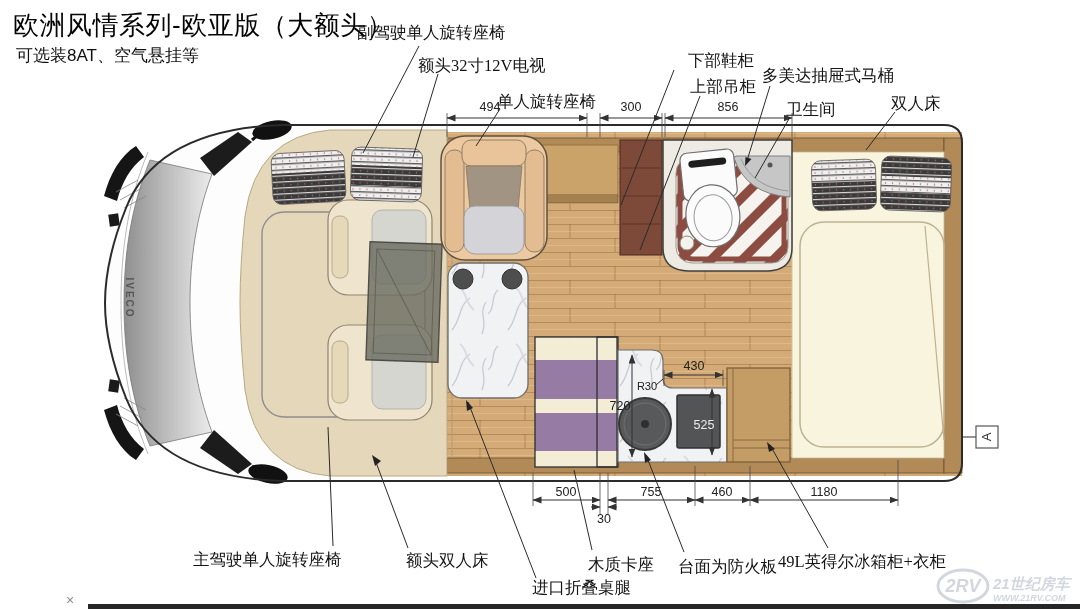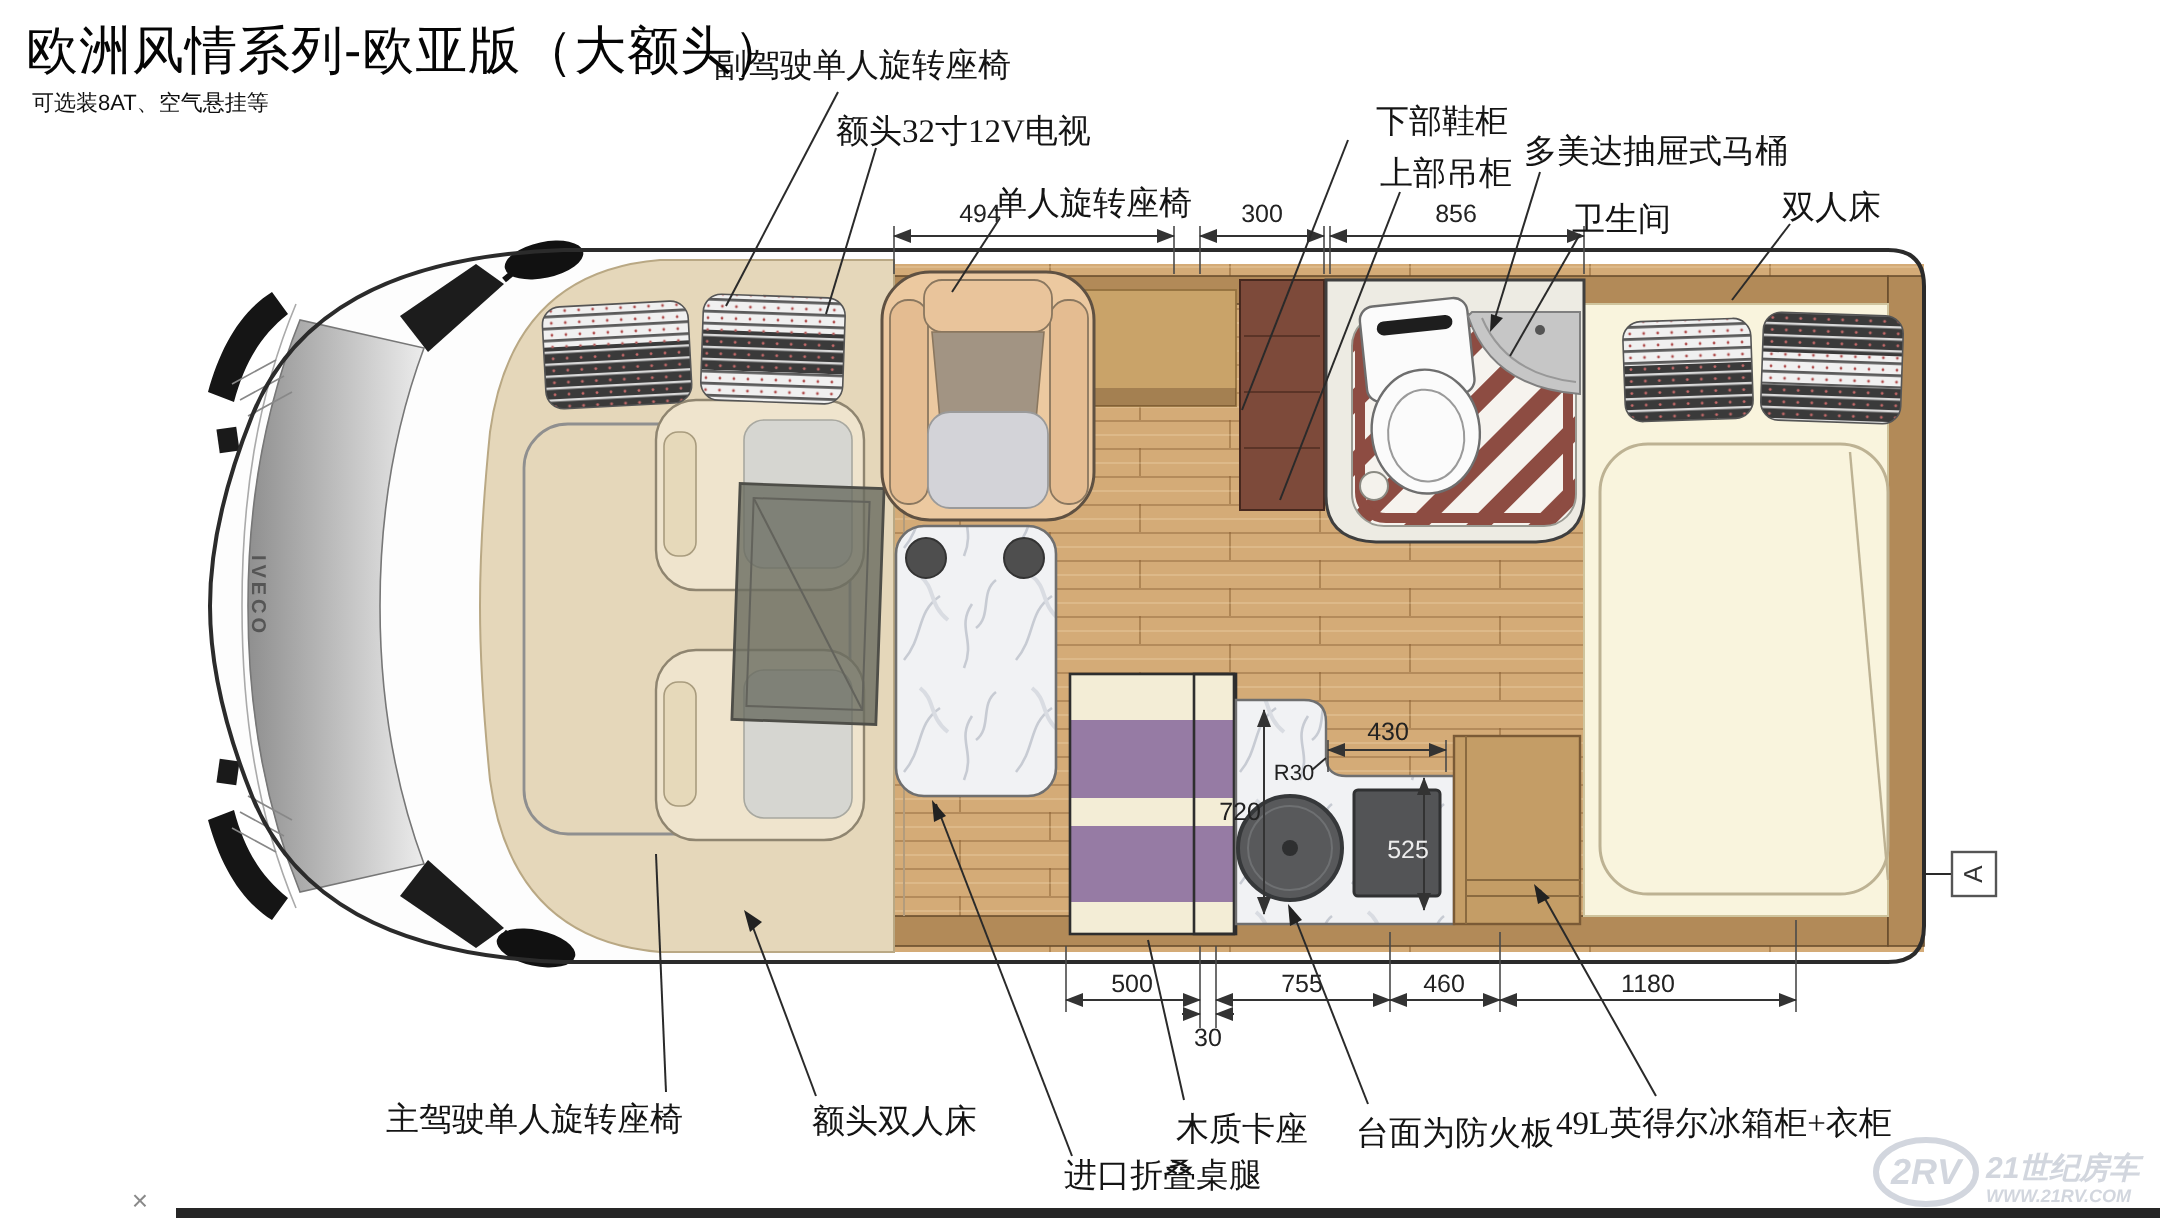--- a/index.html
+++ b/index.html
@@ -1,20 +1,20 @@
 <!DOCTYPE html>
 <html><head>
 <meta charset="utf-8">
 <style>
   html,body{margin:0;padding:0;background:#fff;}
   .stage{position:relative;width:1080px;height:609px;background:#fff;overflow:hidden;
          font-family:"Liberation Sans",sans-serif;}
   .stage svg{position:absolute;left:0;top:0;}
   .title{position:absolute;left:13px;top:8px;font-size:26px;font-weight:normal;color:#050505;letter-spacing:.5px;}
-  .subtitle{position:absolute;left:16px;top:44px;font-size:11px;color:#101010;}
+  .subtitle{position:absolute;left:16px;top:44px;font-size:17px;color:#101010;}
   .lbl{font-family:"Liberation Serif",serif;font-size:16.5px;fill:#141414;}
   .dim{font-family:"Liberation Sans",sans-serif;font-size:12.5px;fill:#222;}
   .dimsm{font-family:"Liberation Sans",sans-serif;font-size:11px;fill:#222;}
   .dimlight{fill:#ececec;}
   .ldr{stroke:#2a2a2a;stroke-width:1;fill:none;}
   .ext{stroke:#4a4a4a;stroke-width:.8;}
   .dimline{stroke:#333;stroke-width:1;fill:none;}
   .wm{fill:#c3c9d3;font-family:"Liberation Sans",sans-serif;font-style:italic;font-weight:bold;}
 </style>
 </head>

